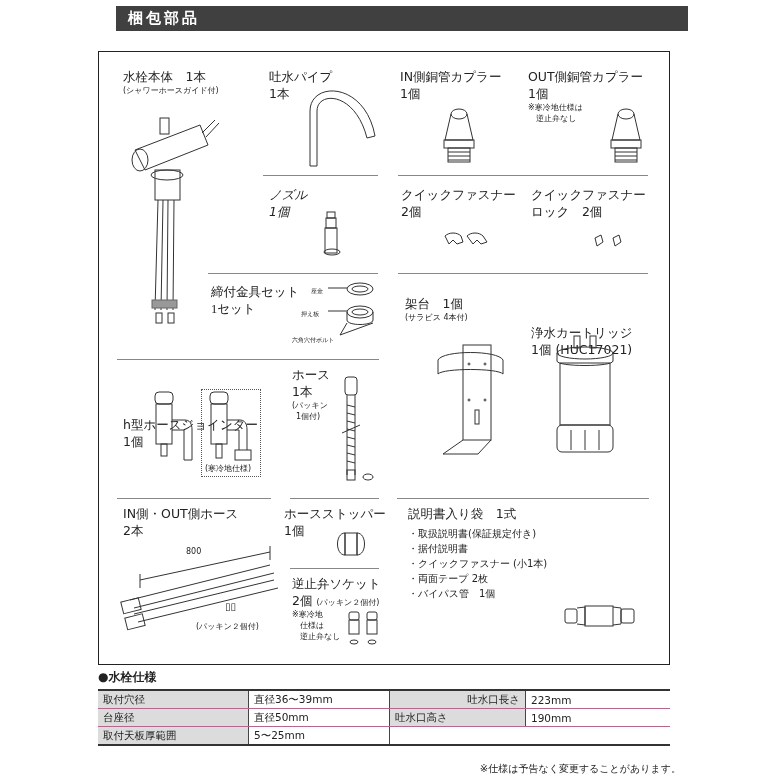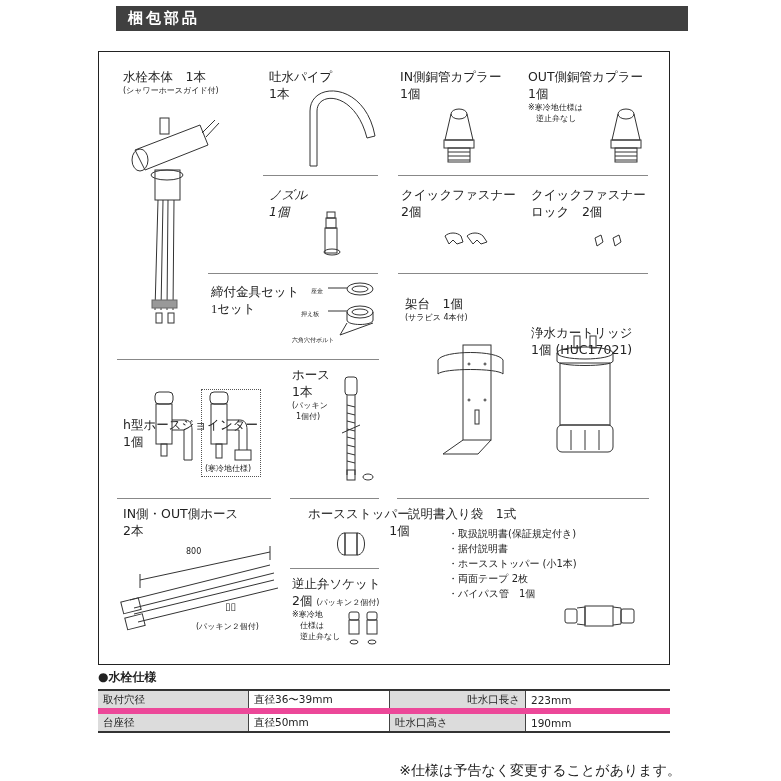--- a/index.html
+++ b/index.html
@@ -3,30 +3,30 @@
 <meta charset="utf-8">
 <style>
   html,body{margin:0;padding:0;background:#fff;}
   body{width:781px;height:781px;position:relative;overflow:hidden;font-family:"DejaVu Sans","Liberation Sans",sans-serif;color:#222;}
   .abs{position:absolute;}
   .header-bar{left:116px;top:6px;width:572px;height:25px;background:#404040;}
   .header-title{left:12px;top:3px;color:#fff;font-weight:bold;font-size:15px;letter-spacing:3px;}
   .main-box{left:98px;top:51px;width:570px;height:612px;border:1px solid #222;}
   .t1{font-size:12.5px;line-height:17px;color:#222;white-space:nowrap;}
   .t2{font-size:8px;line-height:11px;color:#222;white-space:nowrap;}
-  .t3{font-size:10px;line-height:15px;color:#222;white-space:nowrap;margin-left:40px;}
+  .t3{font-size:10px;line-height:15px;color:#222;white-space:nowrap;}
   .hr{height:1px;background:#888;}
   .spec-title{left:98px;top:669px;font-size:12px;font-weight:bold;}
   table.spec{position:absolute;left:98px;top:689px;width:572px;border-collapse:collapse;font-size:10.5px;}
-  table.spec td{height:17px;padding:0 5px;border-bottom:6px solid #ec4899;}
+  table.spec td{height:17px;padding:0 5px;border-bottom:1px solid #ec4899;}
   table.spec tr:first-child td{border-top:2px solid #333;}
   table.spec tr:last-child td{border-bottom:2px solid #333;}
   table.spec td.h{background:#dcdcdc;}
   table.spec td.b{border-left:1px solid #444;}
-  .note{right:100px;top:762px;font-size:14px;}
+  .note{right:100px;top:762px;font-size:10px;}
   svg{position:absolute;overflow:visible;}
   svg *{fill:none;stroke:#333;stroke-width:1;}
 </style>
 </head>
 <body>
 
 <div class="abs header-bar">
   <span class="abs header-title">梱包部品</span>
 </div>
 
@@ -231,21 +231,21 @@
     <line x1="150" y1="6" x2="150" y2="20"></line>
   <path d="M10,60 L150,25 M14,68 L154,33"></path>
   <path d="M14,74 L154,40 M18,82 L158,48"></path>
   <rect x="2" y="60" width="18" height="12" transform="rotate(-14 10 66)"></rect>
   <rect x="6" y="76" width="18" height="12" transform="rotate(-14 14 82)"></rect>
 </svg>
 <div class="abs t2" style="left:186px;top:546px;text-align:center;">800</div>
 <div class="abs t2" style="left:225px;top:601px;font-size:10px;">▯▯</div>
 <div class="abs t2" style="left:196px;top:621px;">(パッキン２個付)</div>
 
-<div class="abs" style="left:308px;top:505px;text-align:right;">
+<div class="abs" style="left:284px;top:505px;">
   <div class="t1">ホースストッパー</div>
   <div class="t1">1個</div>
 </div>
 <svg style="left:333px;top:530px;" width="40" height="30">
   <path d="M12,3 C2,3 2,25 12,25 Z"></path>
     <path d="M24,3 C34,3 34,25 24,25 Z"></path>
   <rect x="12" y="3" width="12" height="22"></rect>
 </svg>
 
 <div class="abs" style="left:292px;top:575px;">
@@ -261,21 +261,21 @@
   <rect x="21" y="2" width="10" height="8" rx="2"></rect>
     <rect x="21" y="10" width="10" height="14"></rect>
   <ellipse cx="8" cy="32" rx="4" ry="2"></ellipse>
     <ellipse cx="26" cy="32" rx="4" ry="2"></ellipse>
 </svg>
 
 <div class="abs" style="left:408px;top:505px;">
   <div class="t1">説明書入り袋　1式</div>
   <div class="t3" style="margin-top:4px;">・取扱説明書(保証規定付き)</div>
   <div class="t3">・据付説明書</div>
-  <div class="t3">・ホースストッパー (小1本)</div>
+  <div class="t3">・クイックファスナー (小1本)</div>
   <div class="t3">・両面テープ 2枚</div>
   <div class="t3">・バイパス管　1個</div>
 </div>
 <svg style="left:563px;top:605px;" width="75" height="22">
   <rect x="2" y="4" width="12" height="14" rx="2"></rect>
   <path d="M14,3 L22,2 L22,20 L14,19"></path>
   <rect x="22" y="1" width="28" height="20"></rect>
   <path d="M50,2 L58,3 L58,19 L50,20"></path>
   <rect x="58" y="4" width="13" height="14" rx="2"></rect>
 </svg>
@@ -288,15 +288,20 @@
     <td class="b" style="width:130px;">直径36〜39mm</td>
     <td class="h b" style="width:125px;text-align:right;">吐水口長さ</td>
     <td class="b">223mm</td>
   </tr>
   <tr>
     <td class="h">台座径</td>
     <td class="b">直径50mm</td>
     <td class="h b">吐水口高さ</td>
     <td class="b">190mm</td>
   </tr>
+  <tr>
+    <td class="h">取付天板厚範囲</td>
+    <td class="b">5〜25mm</td>
+    <td class="b" colspan="2"></td>
+  </tr>
 </tbody>
   </table>
 <div class="abs note">※仕様は予告なく変更することがあります。</div>
 
 </body></html>

